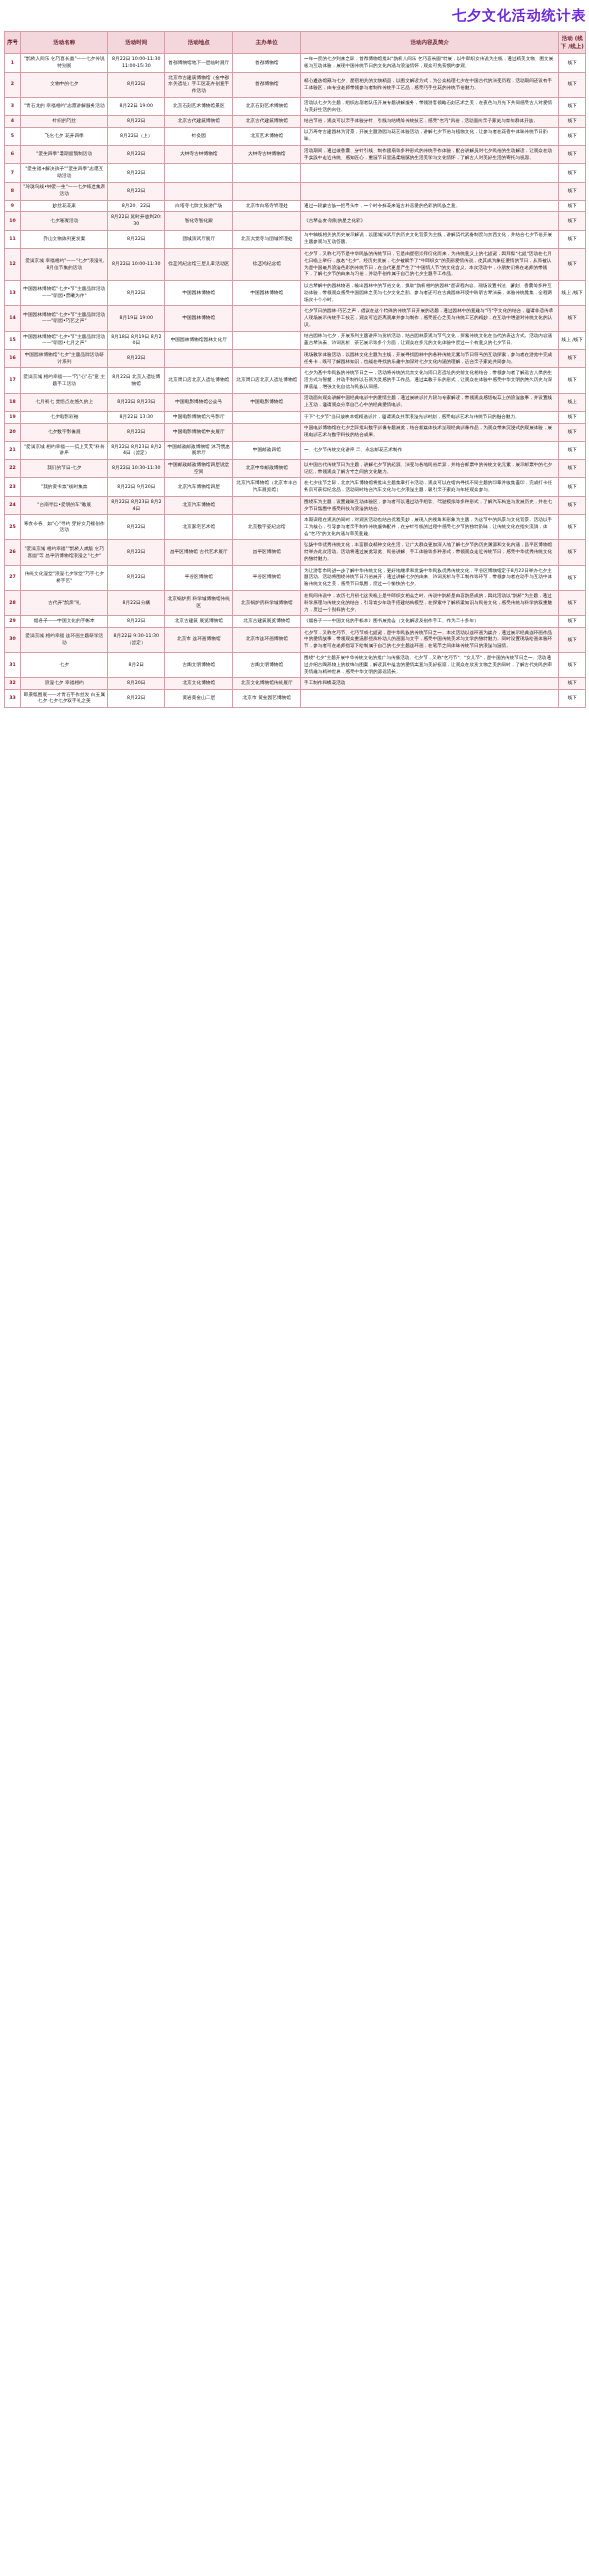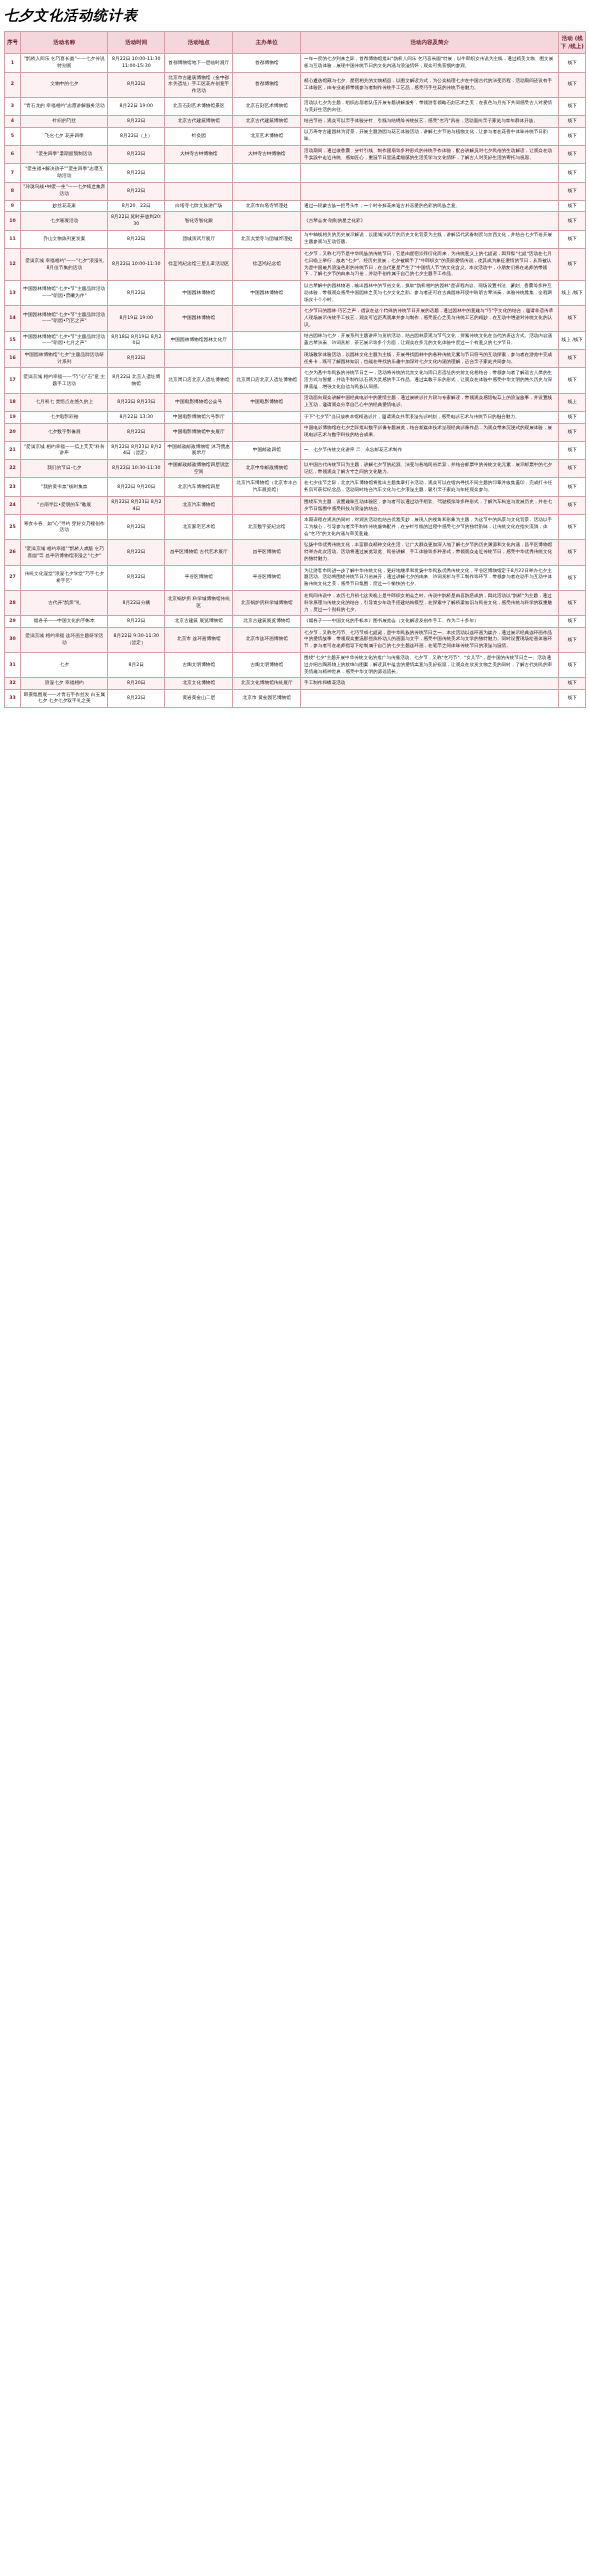--- a/index.html
+++ b/index.html
@@ -1,25 +1,24 @@
 <!DOCTYPE html>
 <html style="font-size:14.8px"><head>
 <meta charset="utf-8">
 <style>
   html,body{margin:0;padding:0;background:#ffffff;}
   body{font-family:"DejaVu Sans","Liberation Sans",sans-serif;}
   .page{width:590px;margin:0 auto;padding:3.7px 3.7px 9.2px 3.7px;box-sizing:border-box;}
   .title{
-    text-align:left;
+    text-align:right;
     font-size:14px;
     font-weight:bold;
     letter-spacing:0.9px;
     padding:3.7px 0 5.5px 0;
-    color:#000000;
-    font-style:italic;
+    color:#6d28d9;
   }
   table{
     border-collapse:collapse;
     width:582px;
     table-layout:fixed;
     font-size:4.7px;
     line-height:1.45;
   }
   col.c0{width:16.6px;}
   col.c1{width:87px;}

